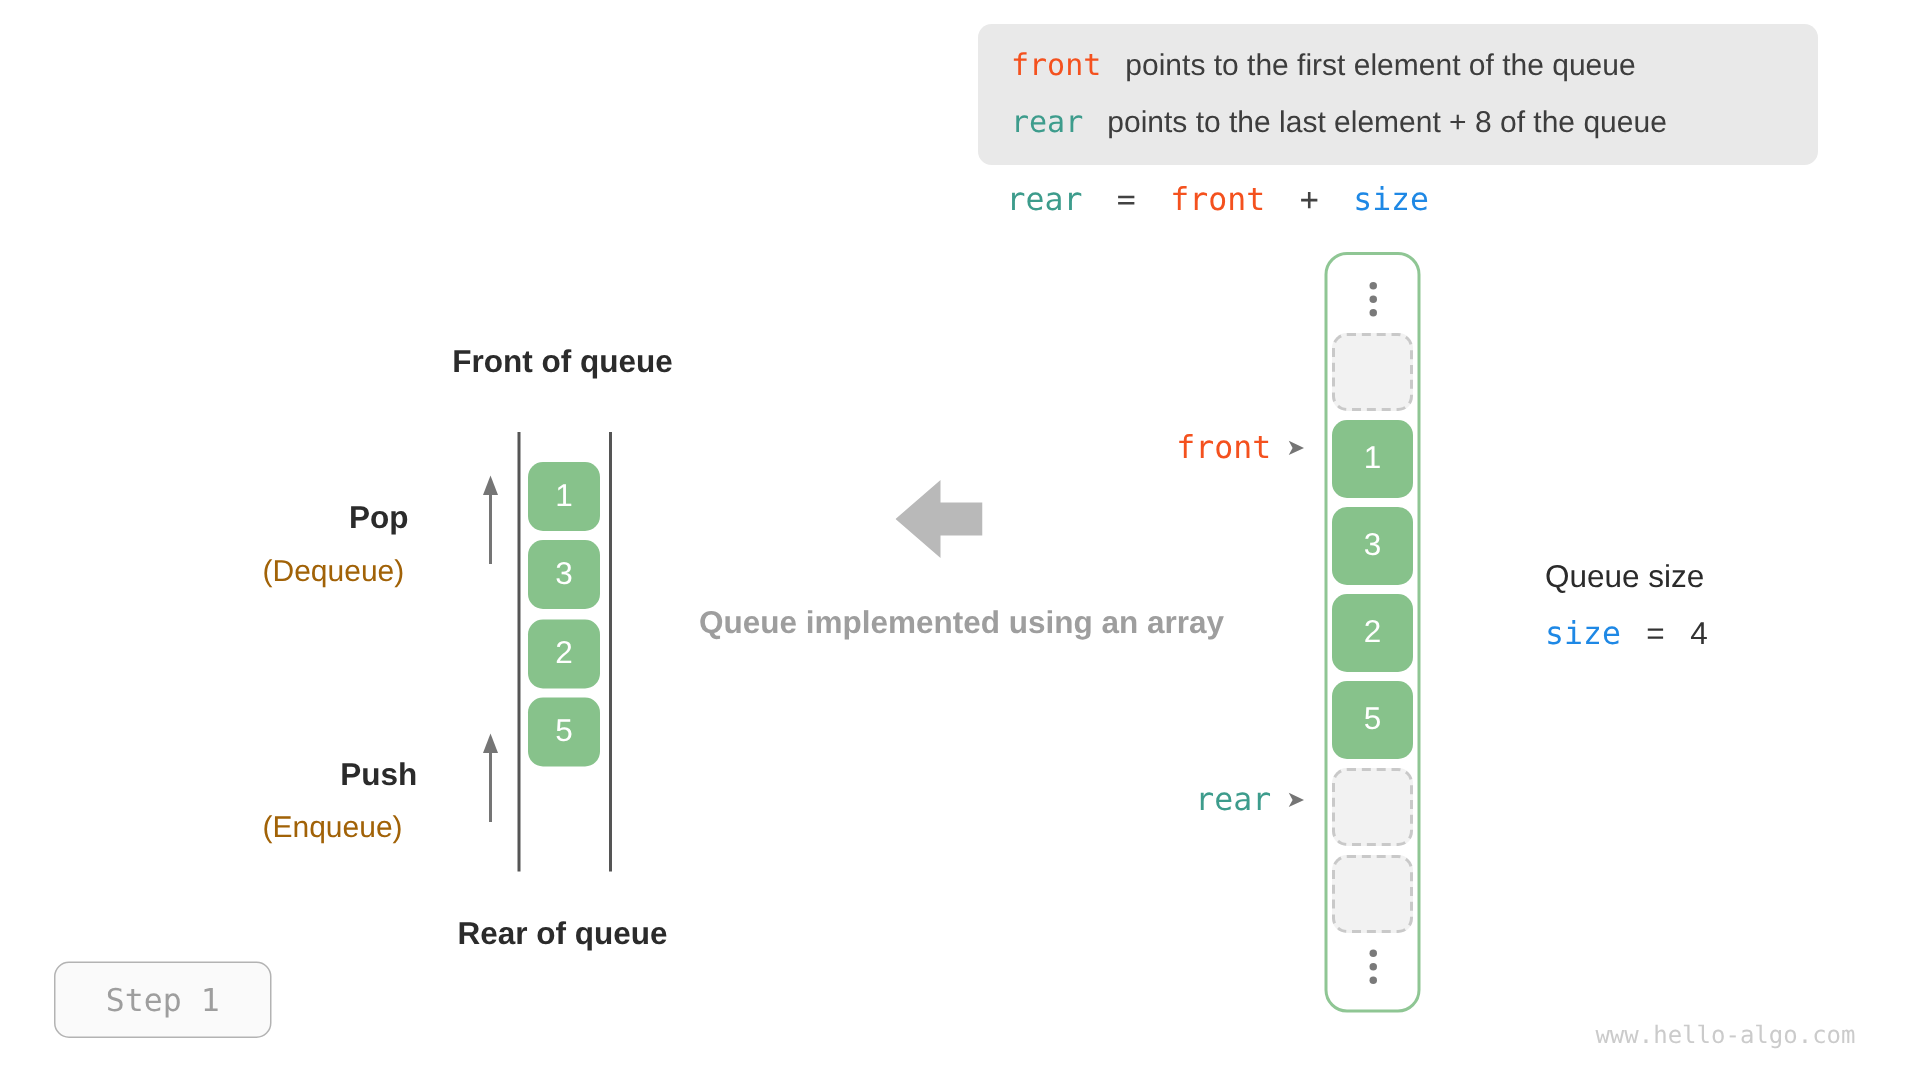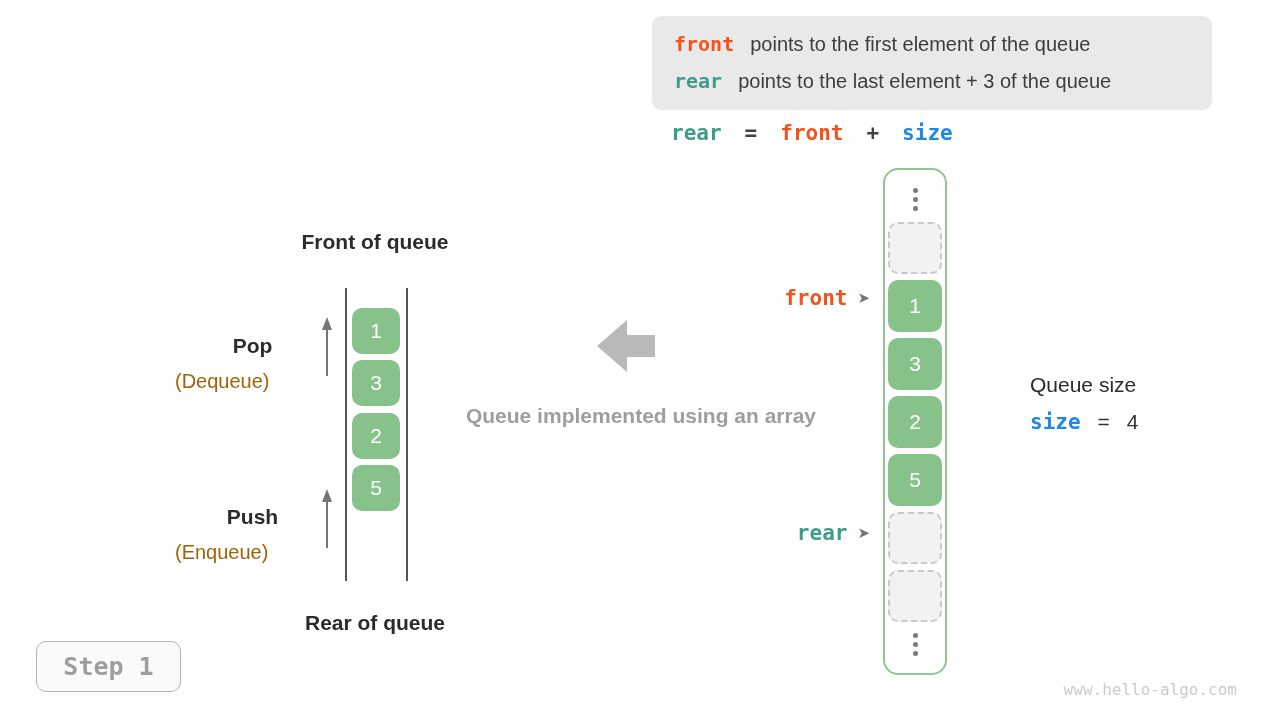--- a/index.html
+++ b/index.html
@@ -6,21 +6,21 @@
   html, body { background: #ffffff; }
   .canvas {
     position: relative;
     width: 1280px;
     height: 720px;
     background: #ffffff;
     overflow: hidden;
     font-family: "Liberation Sans", sans-serif;
     color: #3a3a3a;
   }
-  .mono { font-family: "DejaVu Sans Mono", monospace; font-weight: bold; }
+  .mono { font-family: "DejaVu Sans Mono", monospace; font-weight: normal; }
 
   
   .info-box {
     position: absolute;
     left: 652px; top: 16px;
     width: 560px; height: 94px;
     background: #e9e9e9;
     border-radius: 9px;
     padding: 10px 22px;
     display: flex;
@@ -118,42 +118,42 @@
 
   
   .step-badge {
     position: absolute;
     left: 36px; top: 641px;
     width: 145px; height: 51px;
     background: #fafafa;
     border: 1.5px solid #b3b3b3;
     border-radius: 10px;
     display: flex; align-items: center; justify-content: center;
-    font-size: 25px; color: #9e9e9e;
+    font-size: 21px; color: #9e9e9e;
   }
 
   
   .watermark {
     position: absolute;
     right: 43px; top: 680px;
     font-family: "DejaVu Sans Mono", monospace;
     font-size: 16px; color: #cbcbcb;
   }
 </style>
 </head>
 <body>
 
 <div class="canvas">
 
   <div class="info-box">
     <div class="info-line">
       <span class="mono kw kw-front">front</span><span>points to the first element of the queue</span>
     </div>
     <div class="info-line">
-      <span class="mono kw kw-rear">rear</span><span>points to the last element + 3 of the queue</span>
+      <span class="mono kw kw-rear">rear</span><span>points to the last element + 8 of the queue</span>
     </div>
   </div>
 
   <div class="formula mono">
     <span class="f-rear">rear</span>
     <span class="op">=</span>
     <span class="f-front">front</span>
     <span class="op">+</span>
     <span class="f-size">size</span>
   </div>

